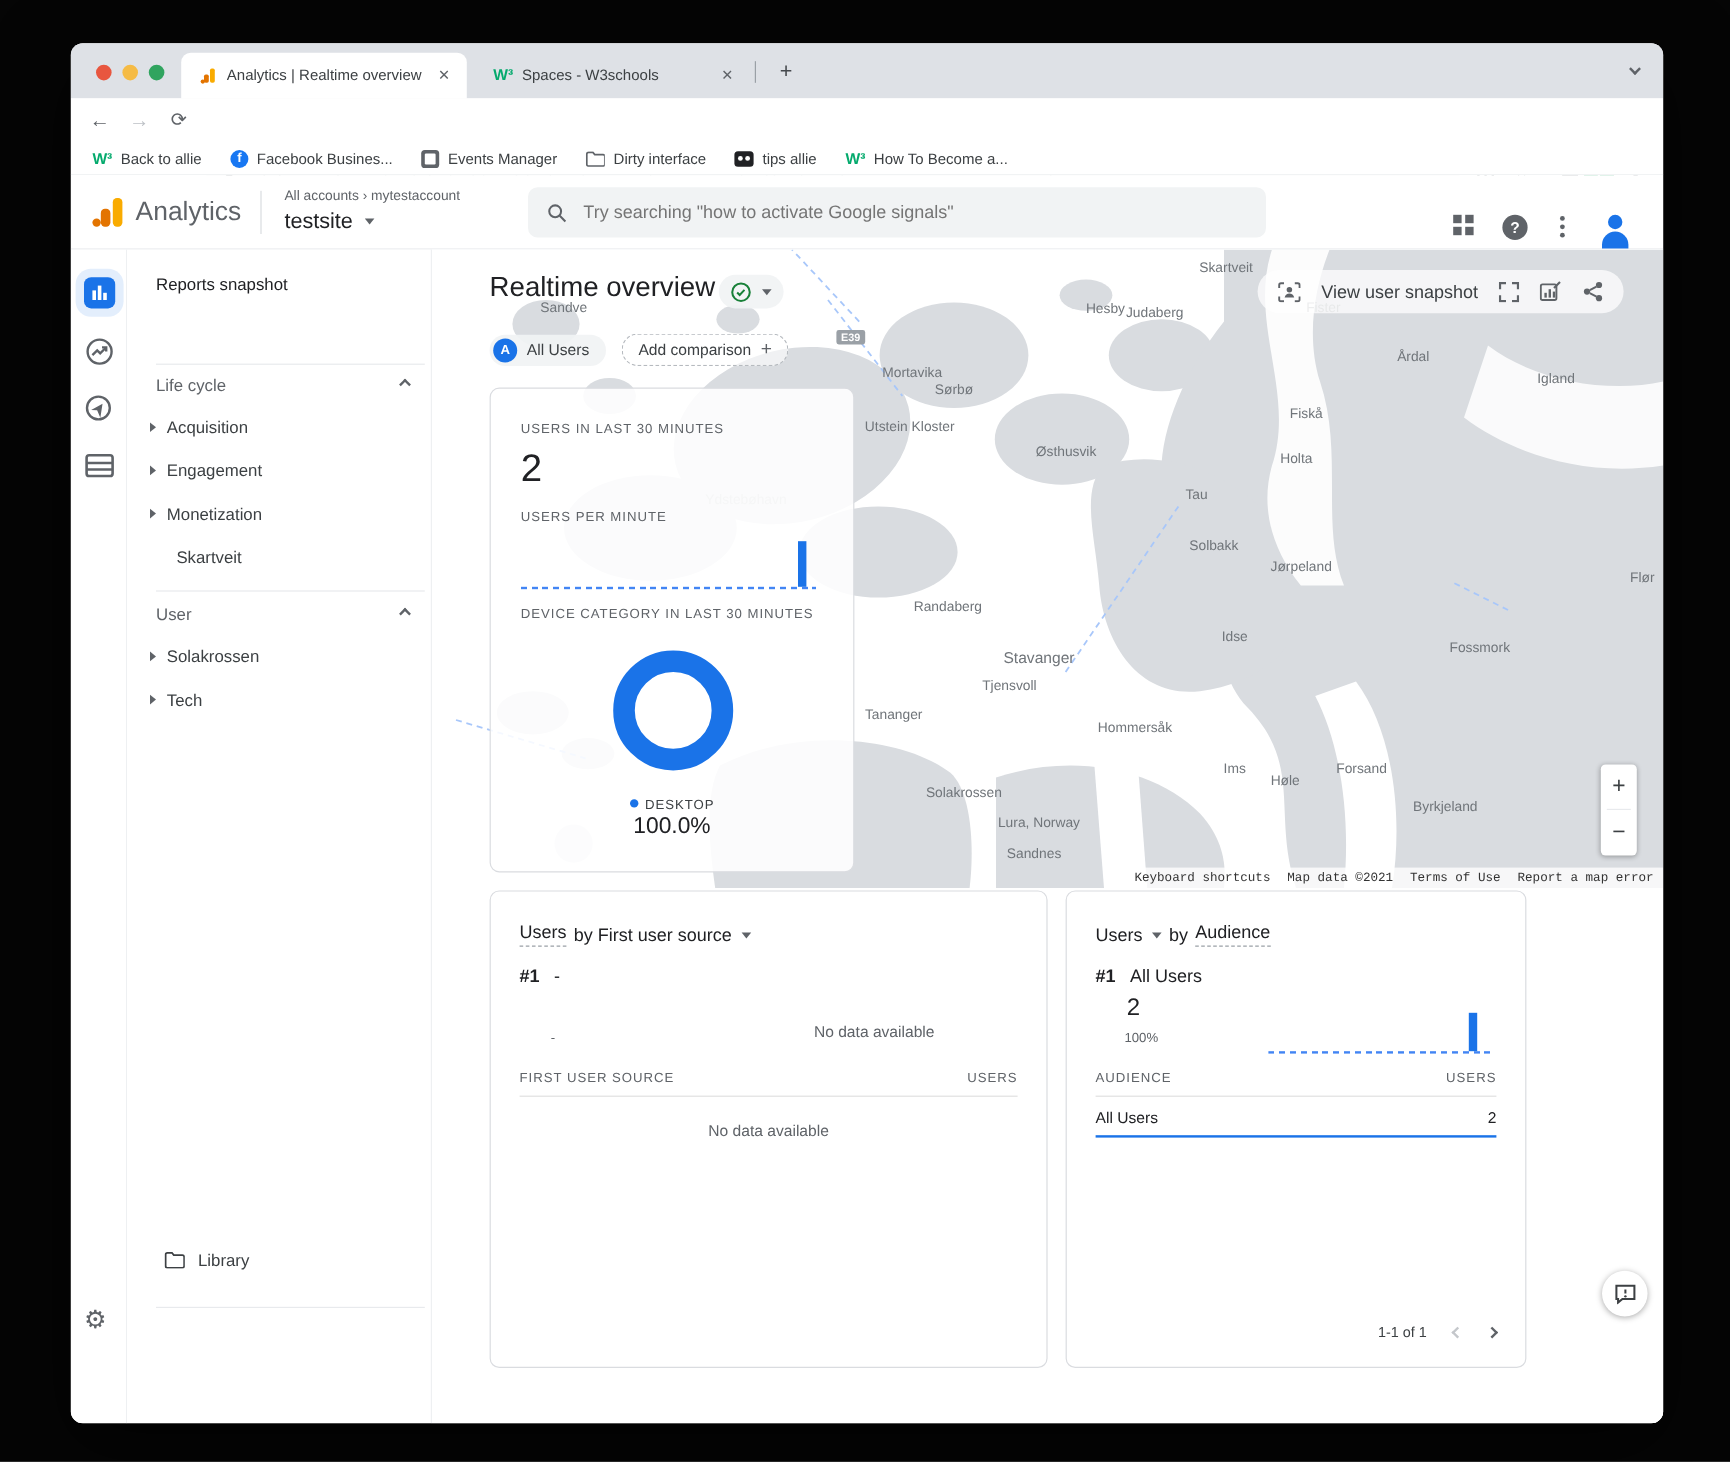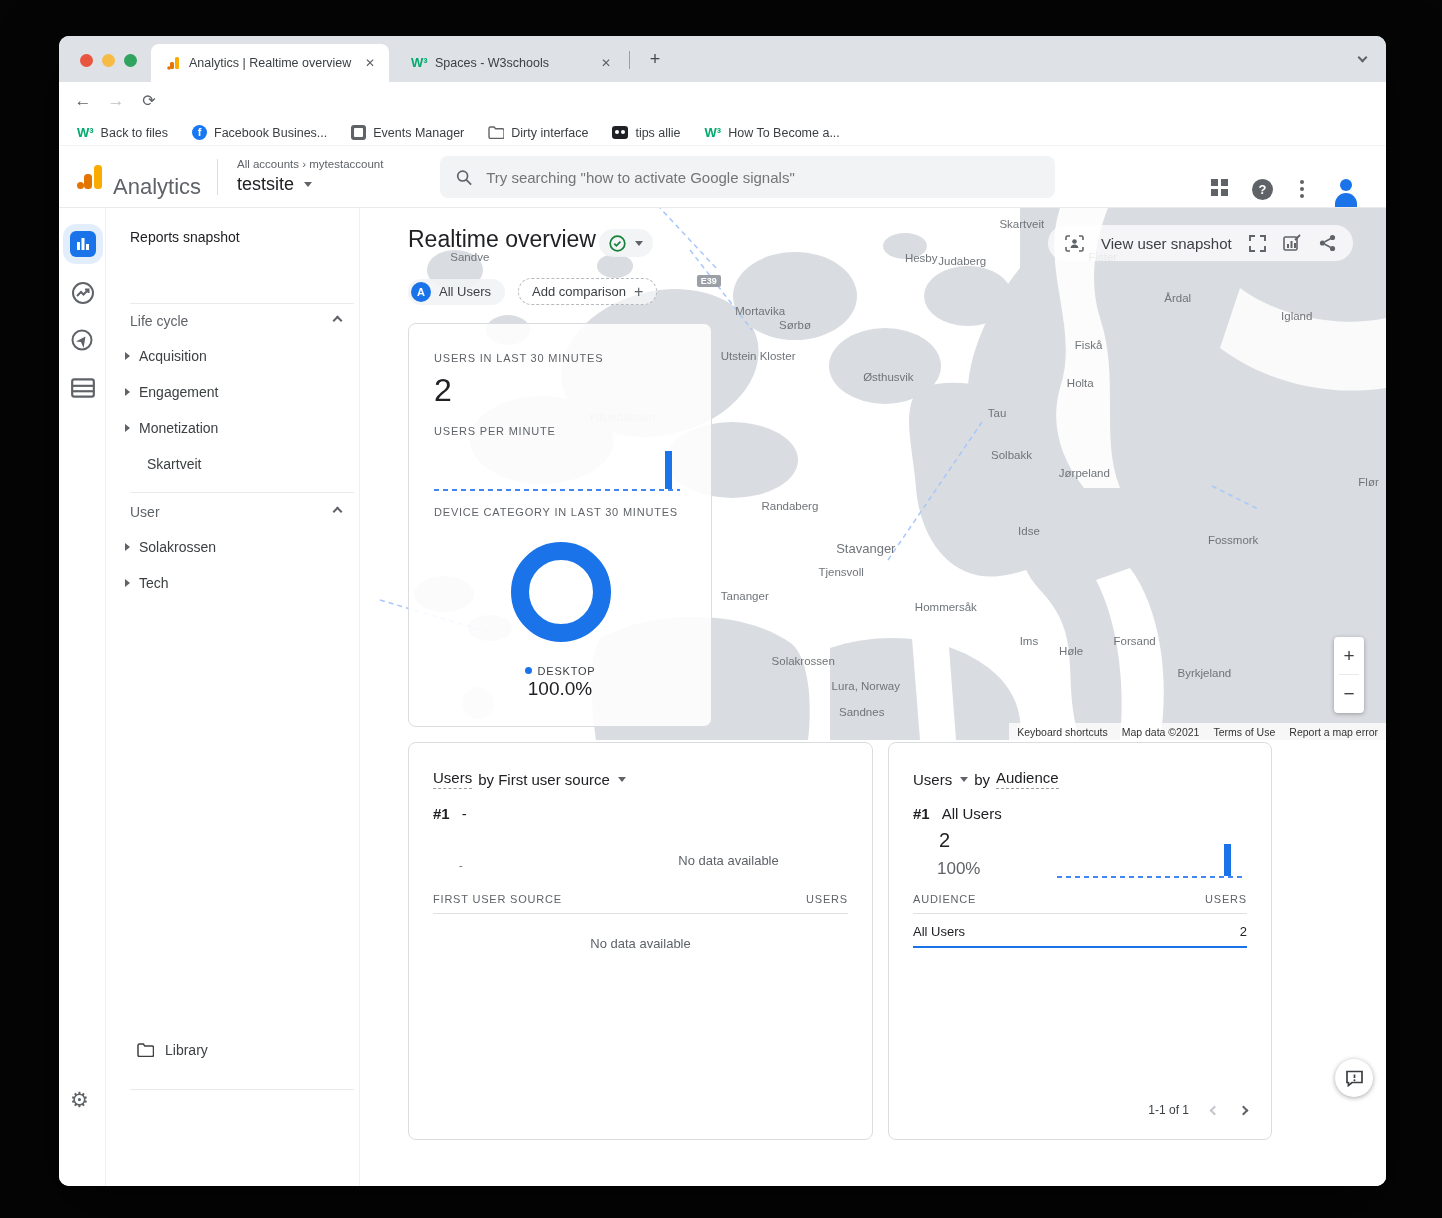--- a/index.html
+++ b/index.html
@@ -45,21 +45,21 @@
   .w3 { color:#04aa6d; font-weight:bold; font-size:13px; }
   .fbc { width:15px; height:15px; border-radius:50%; background:#1877f2; color:#fff; font-size:11px; font-weight:bold; text-align:center; line-height:15px; }
   .evm { width:15px; height:15px; border-radius:3px; background:#5f6368; position:relative; }
   .evm:after { content:""; position:absolute; left:3px; top:3px; right:3px; bottom:3px; background:#fff; border-radius:1px; }
   .tips { width:16px; height:13px; border-radius:3px; background:#202124; position:relative; }
   .tips:before { content:""; position:absolute; left:3px; top:4px; width:4px; height:4px; border-radius:50%; background:#fff; }
   .tips:after { content:""; position:absolute; left:9px; top:4px; width:4px; height:4px; border-radius:50%; background:#fff; }
 
   
   .gaheader { position:absolute; left:0; top:110px; width:100%; height:62px; background:#fff; border-bottom:1px solid #e8eaed; }
-  .ga-name { position:absolute; left:54px; top:17px; font-size:22px; color:#5f6368;margin-top:11px; }
+  .ga-name { position:absolute; left:54px; top:17px; font-size:22px; color:#5f6368; }
   .hdr-div { position:absolute; left:158px; top:13px; width:1px; height:36px; background:#dadce0; }
   .crumb-small { position:absolute; left:178px; top:12px; font-size:11.5px; color:#5f6368; }
   .crumb-big { position:absolute; left:178px; top:28px; font-size:18px; color:#202124; display:flex; align-items:center; gap:8px; }
   .searchpill { position:absolute; left:381px; top:10px; width:615px; height:42px; background:#f1f3f4; border-radius:8px; display:flex; align-items:center; padding:0 16px; gap:14px; }
   .searchpill input { border:none; outline:none; background:transparent; font-size:15px; color:#5f6368; width:100%; font-family:"Liberation Sans",sans-serif; }
   .hic { position:absolute; top:33px; }
   .grid-ic { display:grid; grid-template-columns:7px 7px; grid-gap:3px; }
   .grid-ic i { width:7px; height:7px; background:#5f6368; }
   .help-ic { width:21px; height:21px; border-radius:50%; background:#5f6368; color:#fff; font-size:13px; font-weight:bold; text-align:center; line-height:21px; }
   .dots-v { width:4px; }
@@ -83,21 +83,21 @@
   .sb-chev { position:absolute; left:228px; }
   .tri { display:inline-block; width:0; height:0; border-left:5px solid #5f6368; border-top:4px solid transparent; border-bottom:4px solid transparent; margin-right:9px; position:relative; top:0px; }
   .sb-sub { position:absolute; left:19px; display:flex; align-items:center; color:#3c4043; }
   .sb-sub.noarrow { left:41px; }
 
   
   .main { position:absolute; left:301px; top:172px; width:1026px; bottom:0; background:#fff; }
   .map { position:absolute; left:0; top:0; width:1026px; height:532px; background:#fff; overflow:hidden; }
   .map-label { position:absolute; transform:translate(-50%,-50%); font-size:11.5px; color:#70757a; white-space:nowrap; }
   .road-badge { position:absolute; transform:translate(-50%,-50%); background:#9aa0a6; color:#fff; font-size:9px; padding:1px 4px; border-radius:2px; font-weight:bold; }
-  .attr { position:absolute; right:0; bottom:0; height:17px; display:flex; align-items:center; gap:14px; background:rgba(255,255,255,.78); padding:0 8px; font-size:10.5px; color:#333; }
+  .attr { position:absolute; right:0; bottom:0; height:17px; display:flex; align-items:center; gap:14px; background:rgba(255,255,255,.78); padding:0 8px; font-size:10.5px; color:#333;font-family:Liberation Mono, monospace; }
   .zoomctl { position:absolute; left:974px; top:429px; width:30px; height:76px; background:#fff; border-radius:4px; box-shadow:0 1px 4px rgba(0,0,0,.3); }
   .zoomctl .zb { height:37px; text-align:center; line-height:37px; font-size:19px; color:#3c4043; }
   .zoomctl .zdiv { height:1px; background:#e8eaed; margin:0 5px; }
 
   .page-title { position:absolute; left:48px; top:18px; font-size:23px; color:#202124; }
   .verify-pill { position:absolute; left:239px; top:21px; width:54px; height:28px; background:rgba(241,243,244,.92); border-radius:14px; display:flex; align-items:center; justify-content:center; gap:7px; }
   .chip-row { position:absolute; left:48px; top:70px; display:flex; align-items:center; gap:13px; }
   .chip-a { display:flex; align-items:center; gap:8px; height:26px; padding:0 14px 0 3px; background:rgba(241,243,244,.92); border-radius:13px; font-size:13px; color:#3c4043; }
   .chip-a .ball { width:20px; height:20px; border-radius:50%; background:#1a73e8; color:#fff; font-size:11px; font-weight:bold; text-align:center; line-height:20px; }
   .chip-add { display:flex; align-items:center; gap:8px; height:27px; padding:0 13px; border:1px dashed #b6babf; border-radius:14px; font-size:13px; color:#3c4043; background:rgba(255,255,255,.6); }
@@ -189,21 +189,21 @@
     <span class="tb-ic dots-v" style="left:1302px;top:56px;">
         <i></i>
         <i></i>
         <i></i>
       </span>
   </div>
 
   <div class="bookmarks">
     <span class="bm">
         <span class="w3">W³</span>
-        <span>Back to files</span>
+        <span>Back to allie</span>
       </span>
     <span class="bm">
         <span class="fbc">f</span>
         <span>Facebook Busines...</span>
       </span>
     <span class="bm">
         <span class="evm"></span>
         <span>Events Manager</span>
       </span>
     <span class="bm">
@@ -490,21 +490,21 @@
 
     <div class="card card3" style="background:#fff;">
       <span class="card-title">
           <span>Users</span>
           <span class="caret"></span>
           <span>by</span>
           <span class="dashed-u">Audience</span>
         </span>
       <span class="rank"><span>#1</span><span class="rv">All Users</span></span>
       <span style="position:absolute;left:50px;top:86px;font-size:20px;color:#202124;">2</span>
-      <span style="position:absolute;left:48px;top:116px;font-size:17px;color:#5f6368;">100%</span>
+      <span style="position:absolute;left:48px;top:116px;font-size:11px;color:#5f6368;">100%</span>
       <div class="spark" style="left:168px;top:95px;width:188px;height:40px;">
         <span class="base"></span>
         <span class="bar" style="left:167px;height:32px;"></span>
       </div>
       <div class="tbl-head" style="top:150px;">
           <span>AUDIENCE</span>
           <span>USERS</span>
         </div>
       <div class="tbl-div" style="top:170px;"></div>
       <div class="row1" style="top:181px;">

